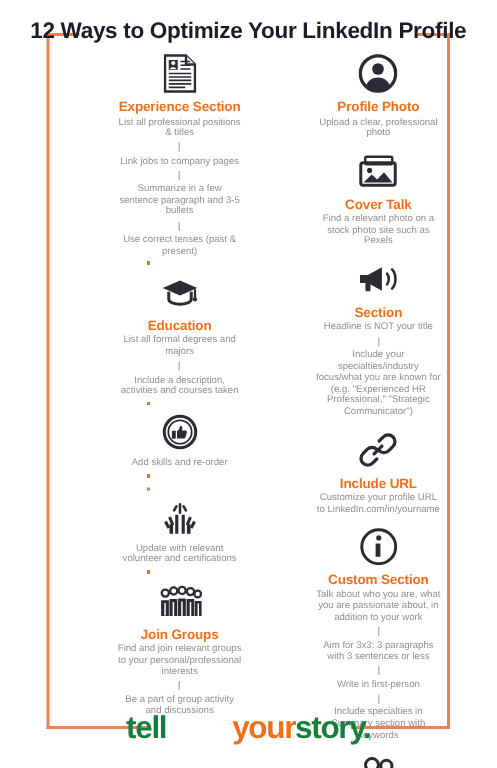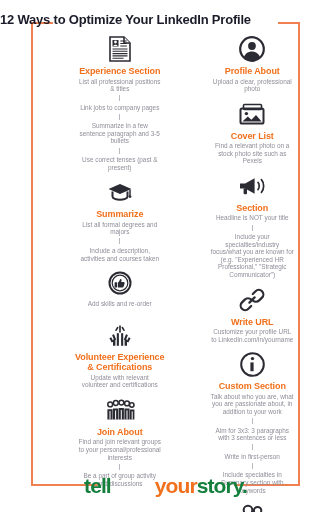--- a/index.html
+++ b/index.html
@@ -34,21 +34,22 @@
   .frame-bot-left, .frame-bot-right {
     position: absolute; bottom: 26px; height: 2px; background: #f08050;
   }
   .frame-bot-left  { left: 31px;  width: 68px; }
   .frame-bot-right { right: 31px; width: 66px; }
 
   
   .title {
     position: absolute;
     top: 12px; left: 0; width: 331px;
-    font-size: 13px;
+    text-align: center;
+    font-size: 15px;
     font-weight: bold;
     color: #1b1b2a;
     letter-spacing: -0.2px;
     white-space: nowrap;
   }
 
   
   .columns {
     position: absolute;
     top: 34px; left: 33px; right: 33px; bottom: 34px;
@@ -164,21 +165,21 @@
         <div class="conn-dots" style="height: 16px;"></div>
         <div class="block">
           <div class="icon-wrap">
             <svg width="26" height="20" viewBox="0 0 26 20">
       <path d="M13 2 24.5 7 13 12 1.5 7z" fill="#2b2b33"></path>
       <path d="M5.5 9.5v5c0 2 3.8 3.3 7.5 3.3s7.5-1.3 7.5-3.3v-5" fill="none" stroke="#2b2b33" stroke-width="2"></path>
       <path d="M23 7.8v6" stroke="#2b2b33" stroke-width="1.5"></path>
       <circle cx="23" cy="14.6" r="1.4" fill="#2b2b33"></circle>
     </svg>
           </div>
-          <div class="heading">Summarize</div>
+          <div class="heading">Education</div>
           <div class="tip">List all formal degrees and majors</div>
           <div class="conn-solid" style="height: 6px;"></div>
           <div class="tip">Include a description, activities and courses taken</div>
         </div>
         <div class="conn-dots" style="height: 16px;"></div>
         <div class="block">
           <div class="icon-wrap">
             <svg width="24" height="24" viewBox="0 0 24 24">
       <circle cx="12" cy="12" r="10.5" fill="none" stroke="#2b2b33" stroke-width="2"></circle>
       <circle cx="12" cy="12" r="7.8" fill="none" stroke="#2b2b33" stroke-width="1.2"></circle>
@@ -200,21 +201,20 @@
         <path d="M10.8 10.2h2.1v12.6h-2.1z"></path>
         <path d="M15.1 10.2h2.1v12.6h-2.1z"></path>
         <path d="M6.1 12.1l1.9-.8 2.2 5.3-1.9.8z"></path>
         <path d="M21.9 12.1l-1.9-.8-2.2 5.3 1.9.8z"></path>
         <path d="M7 16.5h2.4v6.3H7zM18.6 16.5H21v6.3h-2.4z"></path>
         <path d="M3.4 15.2l1.8-1 2.3 4.3-1.8 1z"></path>
         <path d="M24.6 15.2l-1.8-1-2.3 4.3 1.8 1z"></path>
       </g>
     </svg>
           </div>
-          <div class="heading">Volunteer Experience &amp; Certifications</div>
           <div class="tip">Update with relevant volunteer and certifications</div>
         </div>
         <div class="conn-dots" style="height: 16px;"></div>
         <div class="block">
           <div class="icon-wrap">
             <svg width="30" height="22" viewBox="0 0 30 22">
       <g fill="none" stroke="#2b2b33" stroke-width="1.5">
         <circle cx="5.2" cy="5.4" r="2.4"></circle>
                 <circle cx="10.8" cy="4" r="2.4"></circle>
         <circle cx="16.4" cy="3.6" r="2.4"></circle>
@@ -222,49 +222,49 @@
         <circle cx="26.8" cy="6" r="2.2"></circle>
       </g>
       <g fill="#2b2b33">
         <path d="M2.4 10.2h5.2v10.4H2.4zM8 9.4h5.2v11.2H8zM13.7 9h5.2v11.6h-5.2zM19.4 9.4h5.2v11.2h-5.2zM25 10.6h4.4v10H25z"></path>
       </g>
       <g stroke="#fff" stroke-width="1">
         <path d="M5 12v8.4M10.6 11.4v9.2M16.3 11v9.6M22 11.4v9.2M27.2 12.4v8.2"></path>
       </g>
     </svg>
           </div>
-          <div class="heading">Join About</div>
+          <div class="heading">Join Groups</div>
           <div class="tip">Find and join relevant groups to your personal/professional interests</div>
           <div class="conn-solid" style="height: 6px;"></div>
           <div class="tip">Be a part of group activity and discussions</div>
         </div>
       </div>
     <div class="col" id="col-right">
         <div class="block">
           <div class="icon-wrap">
             <svg width="26" height="26" viewBox="0 0 26 26">
       <circle cx="13" cy="13" r="11.8" fill="none" stroke="#2b2b33" stroke-width="2.2"></circle>
       <circle cx="13" cy="10" r="3.9" fill="#2b2b33"></circle>
       <path d="M4.8 21.6c1.3-4 4.4-6 8.2-6s6.9 2 8.2 6a11.8 11.8 0 0 1-16.4 0z" fill="#2b2b33"></path>
     </svg>
           </div>
-          <div class="heading">Profile About</div>
+          <div class="heading">Profile Photo</div>
           <div class="tip">Upload a clear, professional photo</div>
         </div>
         <div class="conn-dots" style="height: 14px;"></div>
         <div class="block">
           <div class="icon-wrap">
             <svg width="28" height="24" viewBox="0 0 28 24">
       <rect x="5.5" y="2.5" width="18" height="5" rx="1" fill="none" stroke="#2b2b33" stroke-width="1.6"></rect>
       <rect x="2.5" y="6.5" width="23" height="15" rx="1.6" fill="none" stroke="#2b2b33" stroke-width="2"></rect>
       <circle cx="8.4" cy="11.6" r="1.7" fill="#2b2b33"></circle>
       <path d="M4.4 19.6l5.4-5.2 3.6 3.3 4.6-4.8 5.6 6.7z" fill="#2b2b33"></path>
     </svg>
           </div>
-          <div class="heading">Cover List</div>
+          <div class="heading">Cover Talk</div>
           <div class="tip">Find a relevant photo on a stock photo site such as Pexels</div>
         </div>
         <div class="conn-dots" style="height: 14px;"></div>
         <div class="block">
           <div class="icon-wrap">
             <svg width="28" height="20" viewBox="0 0 28 20">
       <path d="M2 7.4h5.2l9.4-5.2v15.6L7.2 12.6H2z" fill="#2b2b33"></path>
       <rect x="5.6" y="12.2" width="3.4" height="6" rx="1" fill="#2b2b33"></rect>
       <g fill="none" stroke="#2b2b33" stroke-width="1.7" stroke-linecap="round">
         <path d="M20 6.4c1.6 1.8 1.6 5.4 0 7.2"></path>
@@ -281,21 +281,21 @@
         <div class="block">
           <div class="icon-wrap">
             <svg width="26" height="26" viewBox="0 0 26 26">
       <g fill="none" stroke="#2b2b33" stroke-width="2.2" stroke-linecap="round">
         <path d="M10.4 15.6 15.6 10.4"></path>
         <path d="M13.8 7 16.6 4.2a4.5 4.5 0 0 1 6.4 6.4L20.2 13.4a4.5 4.5 0 0 1-6.4 0"></path>
         <path d="M12.2 19 9.4 21.8a4.5 4.5 0 0 1-6.4-6.4L5.8 12.6a4.5 4.5 0 0 1 6.4 0"></path>
       </g>
     </svg>
           </div>
-          <div class="heading">Write URL</div>
+          <div class="heading">Include URL</div>
           <div class="tip">Customize your profile URL to LinkedIn.com/in/yourname</div>
         </div>
         <div class="conn-dots" style="height: 14px;"></div>
         <div class="block">
           <div class="icon-wrap">
             <svg width="25" height="25" viewBox="0 0 25 25">
       <circle cx="12.5" cy="12.5" r="11.3" fill="none" stroke="#2b2b33" stroke-width="2"></circle>
       <circle cx="12.5" cy="6.6" r="1.7" fill="#2b2b33"></circle>
       <path d="M10.4 10.4h3.2v8.8h-3.2z" fill="#2b2b33"></path>
     </svg>

